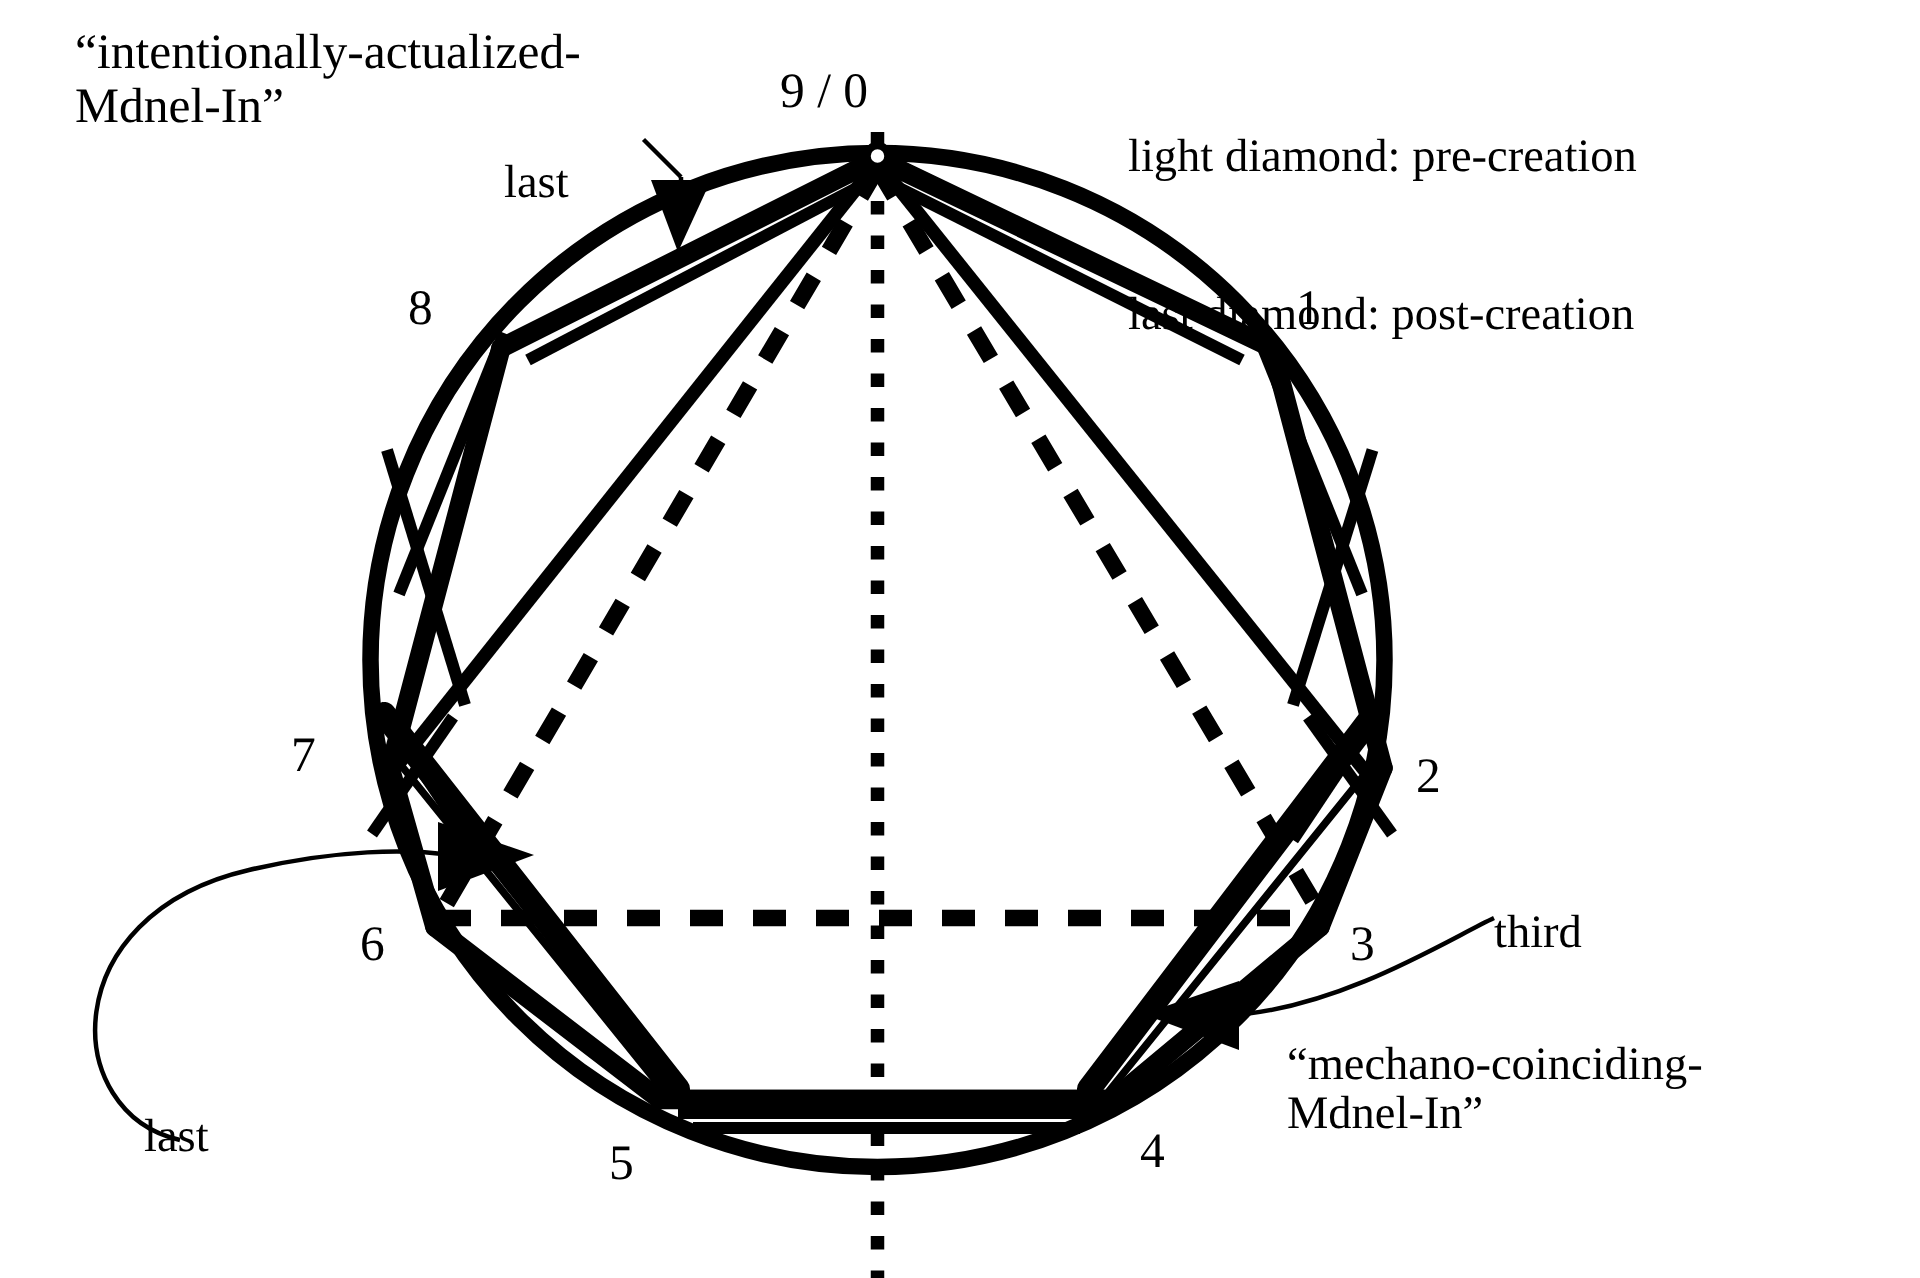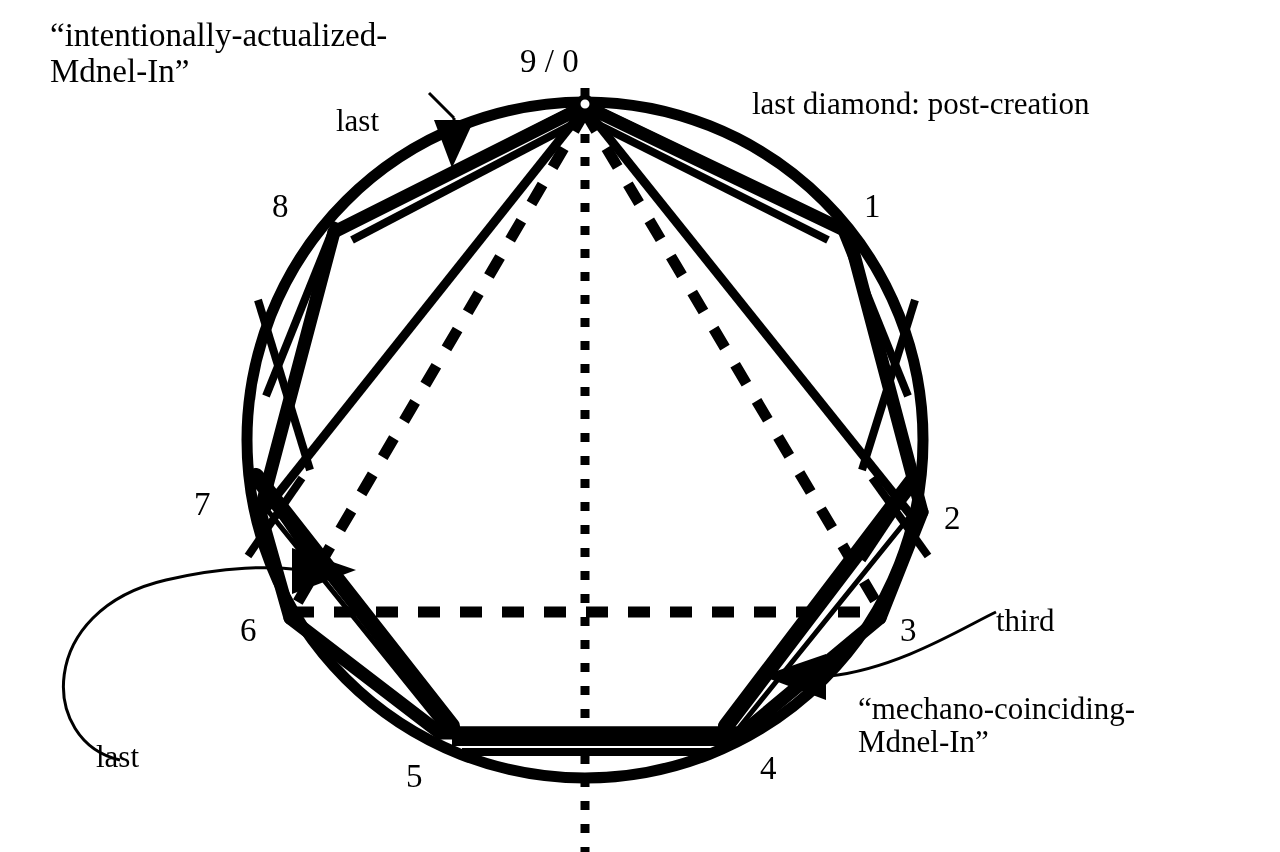--- a/index.html
+++ b/index.html
@@ -127,20 +127,21 @@
     <g>
       <path d="M120,760 C40,742 36,610 166,580 C226,566 272,566 300,570" fill="none" stroke="#000" stroke-width="3"></path>
       <path d="M292,548 L292,594 L356,570 Z" fill="#000"></path>
     </g>
   </svg>
 
   <div class="txt note-tl">“intentionally-actualized-
 Mdnel-In”</div>
 
   <div class="txt legend">
+    <div>light diamond: pre-creation</div>
     <div>last diamond: post-creation</div>
   </div>
 
   <div class="txt lbl-apex">9 / 0</div>
 
   <div class="vnum" style="left:864px;top:188px;">1</div>
   <div class="vnum" style="left:944px;top:500px;">2</div>
   <div class="vnum" style="left:900px;top:612px;">3</div>
   <div class="vnum" style="left:760px;top:750px;">4</div>
   <div class="vnum" style="left:406px;top:758px;">5</div>

